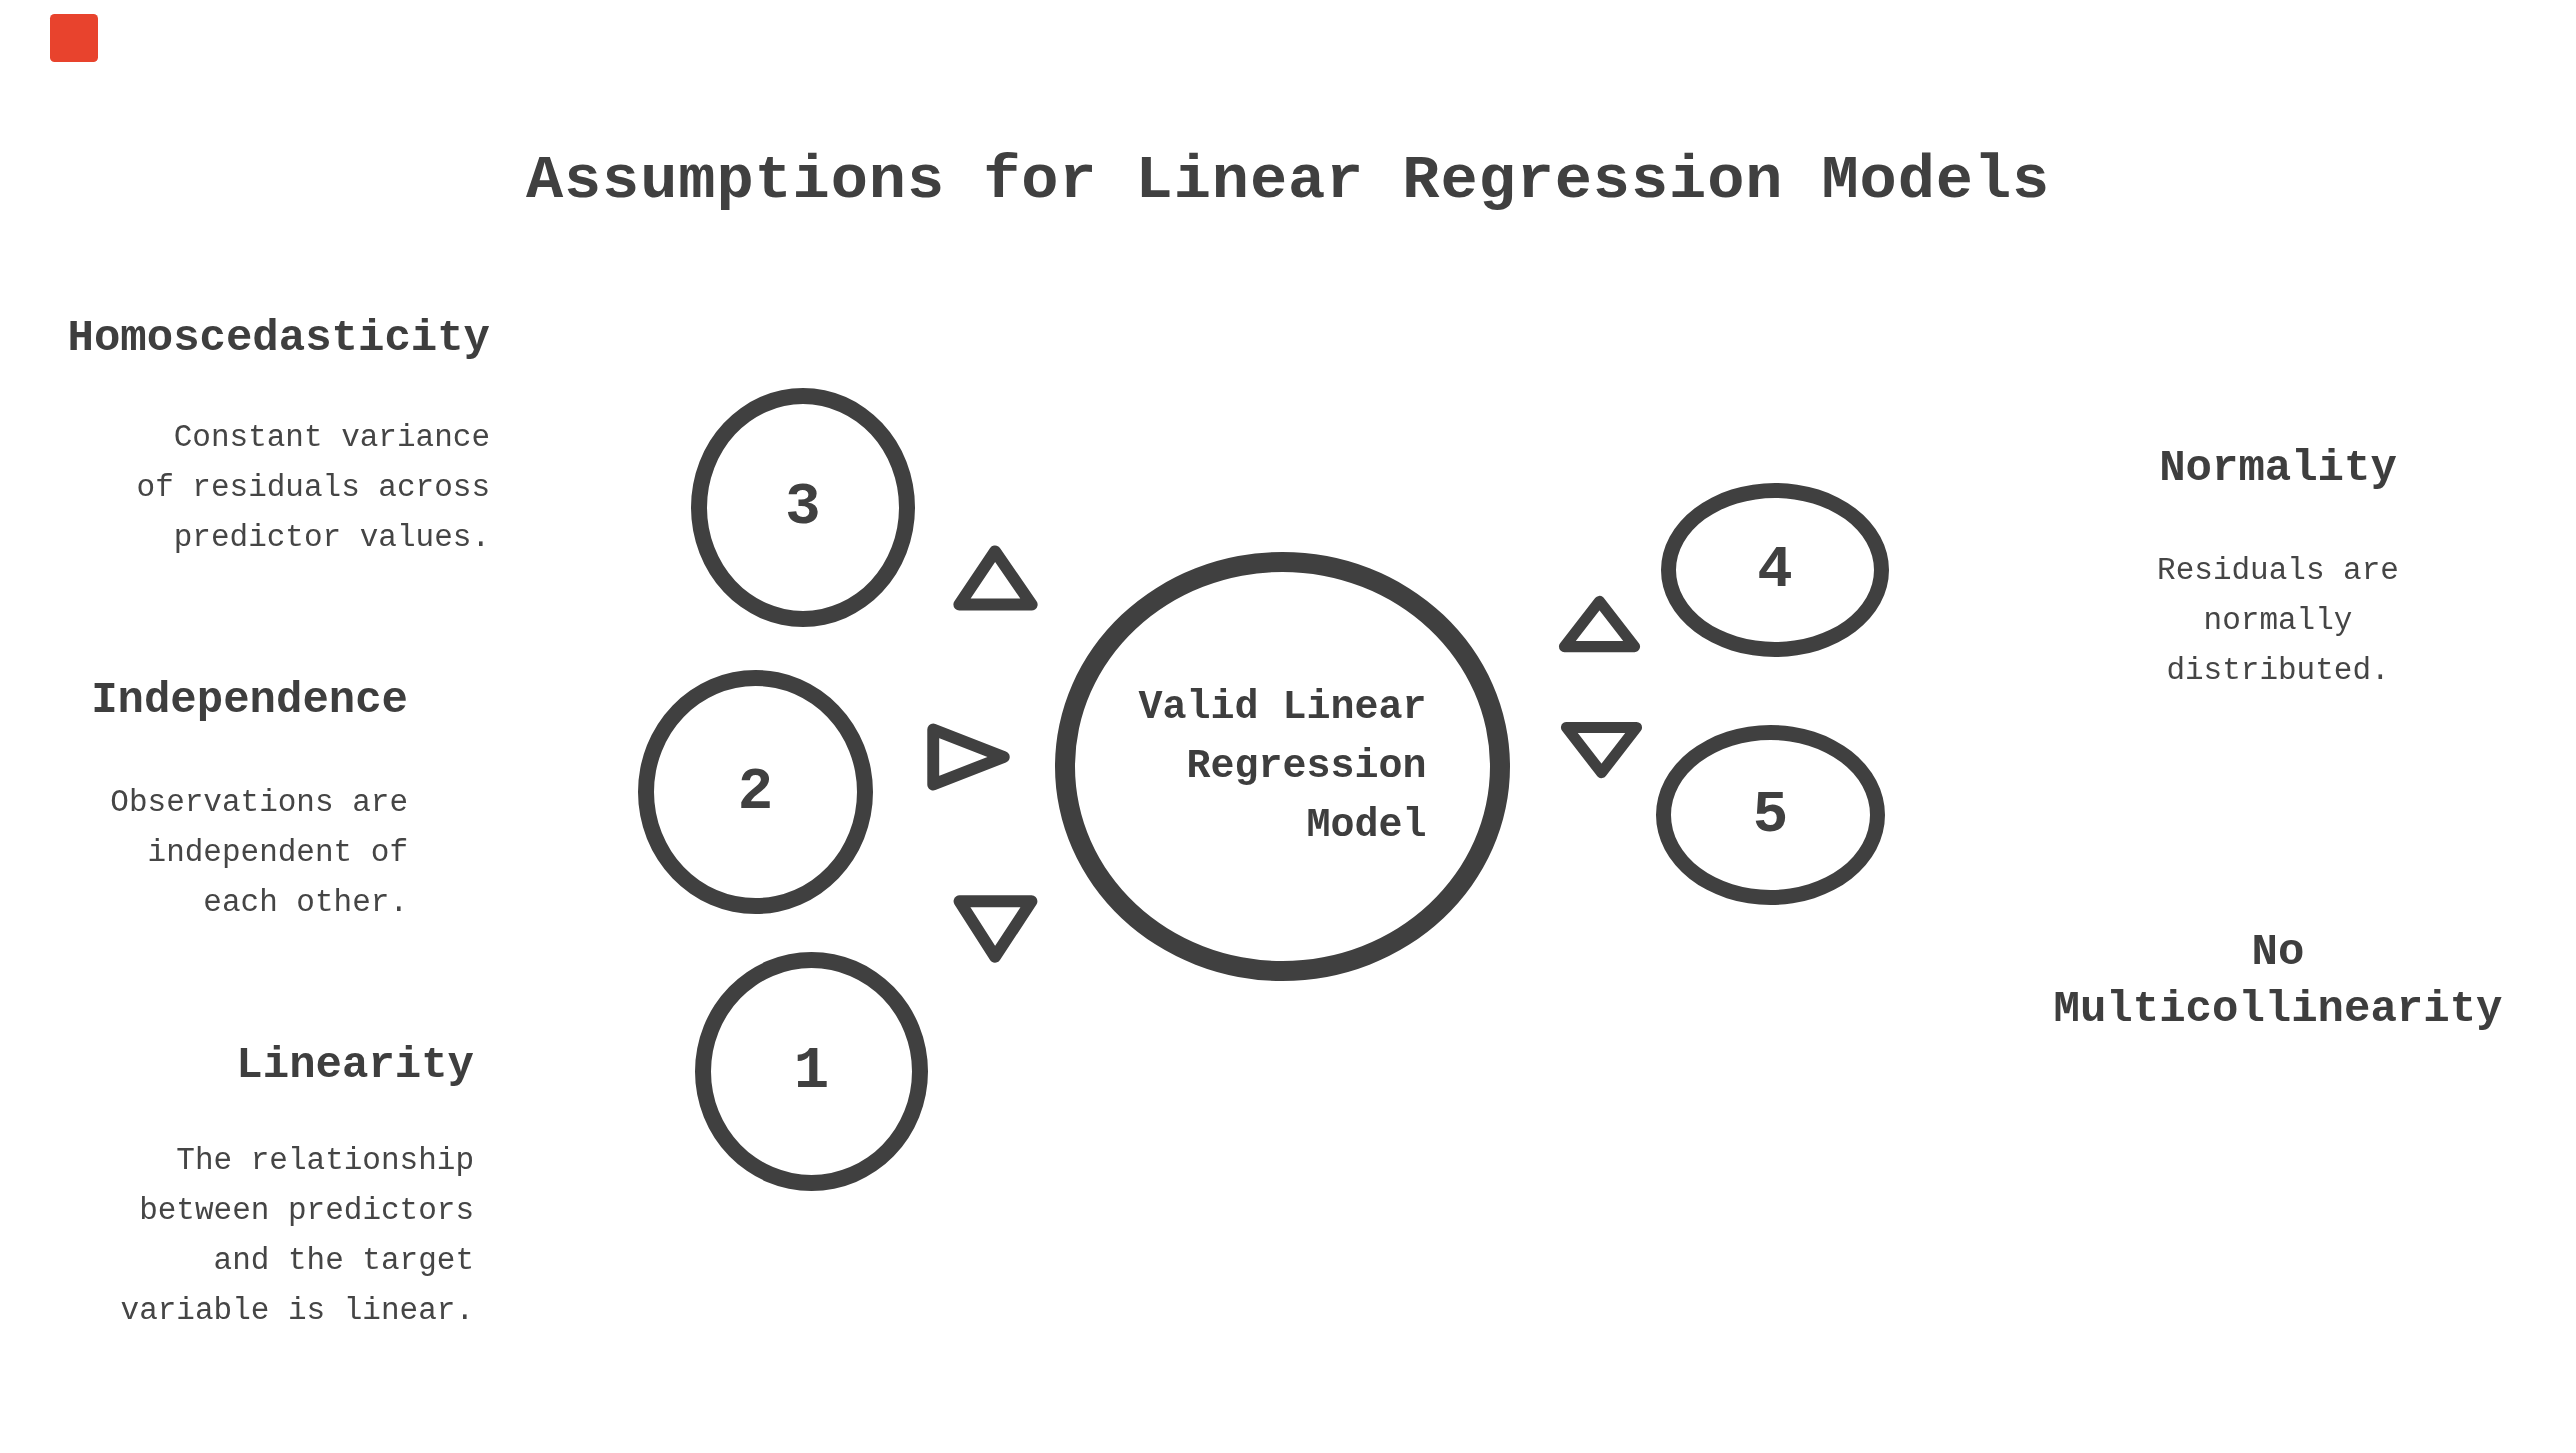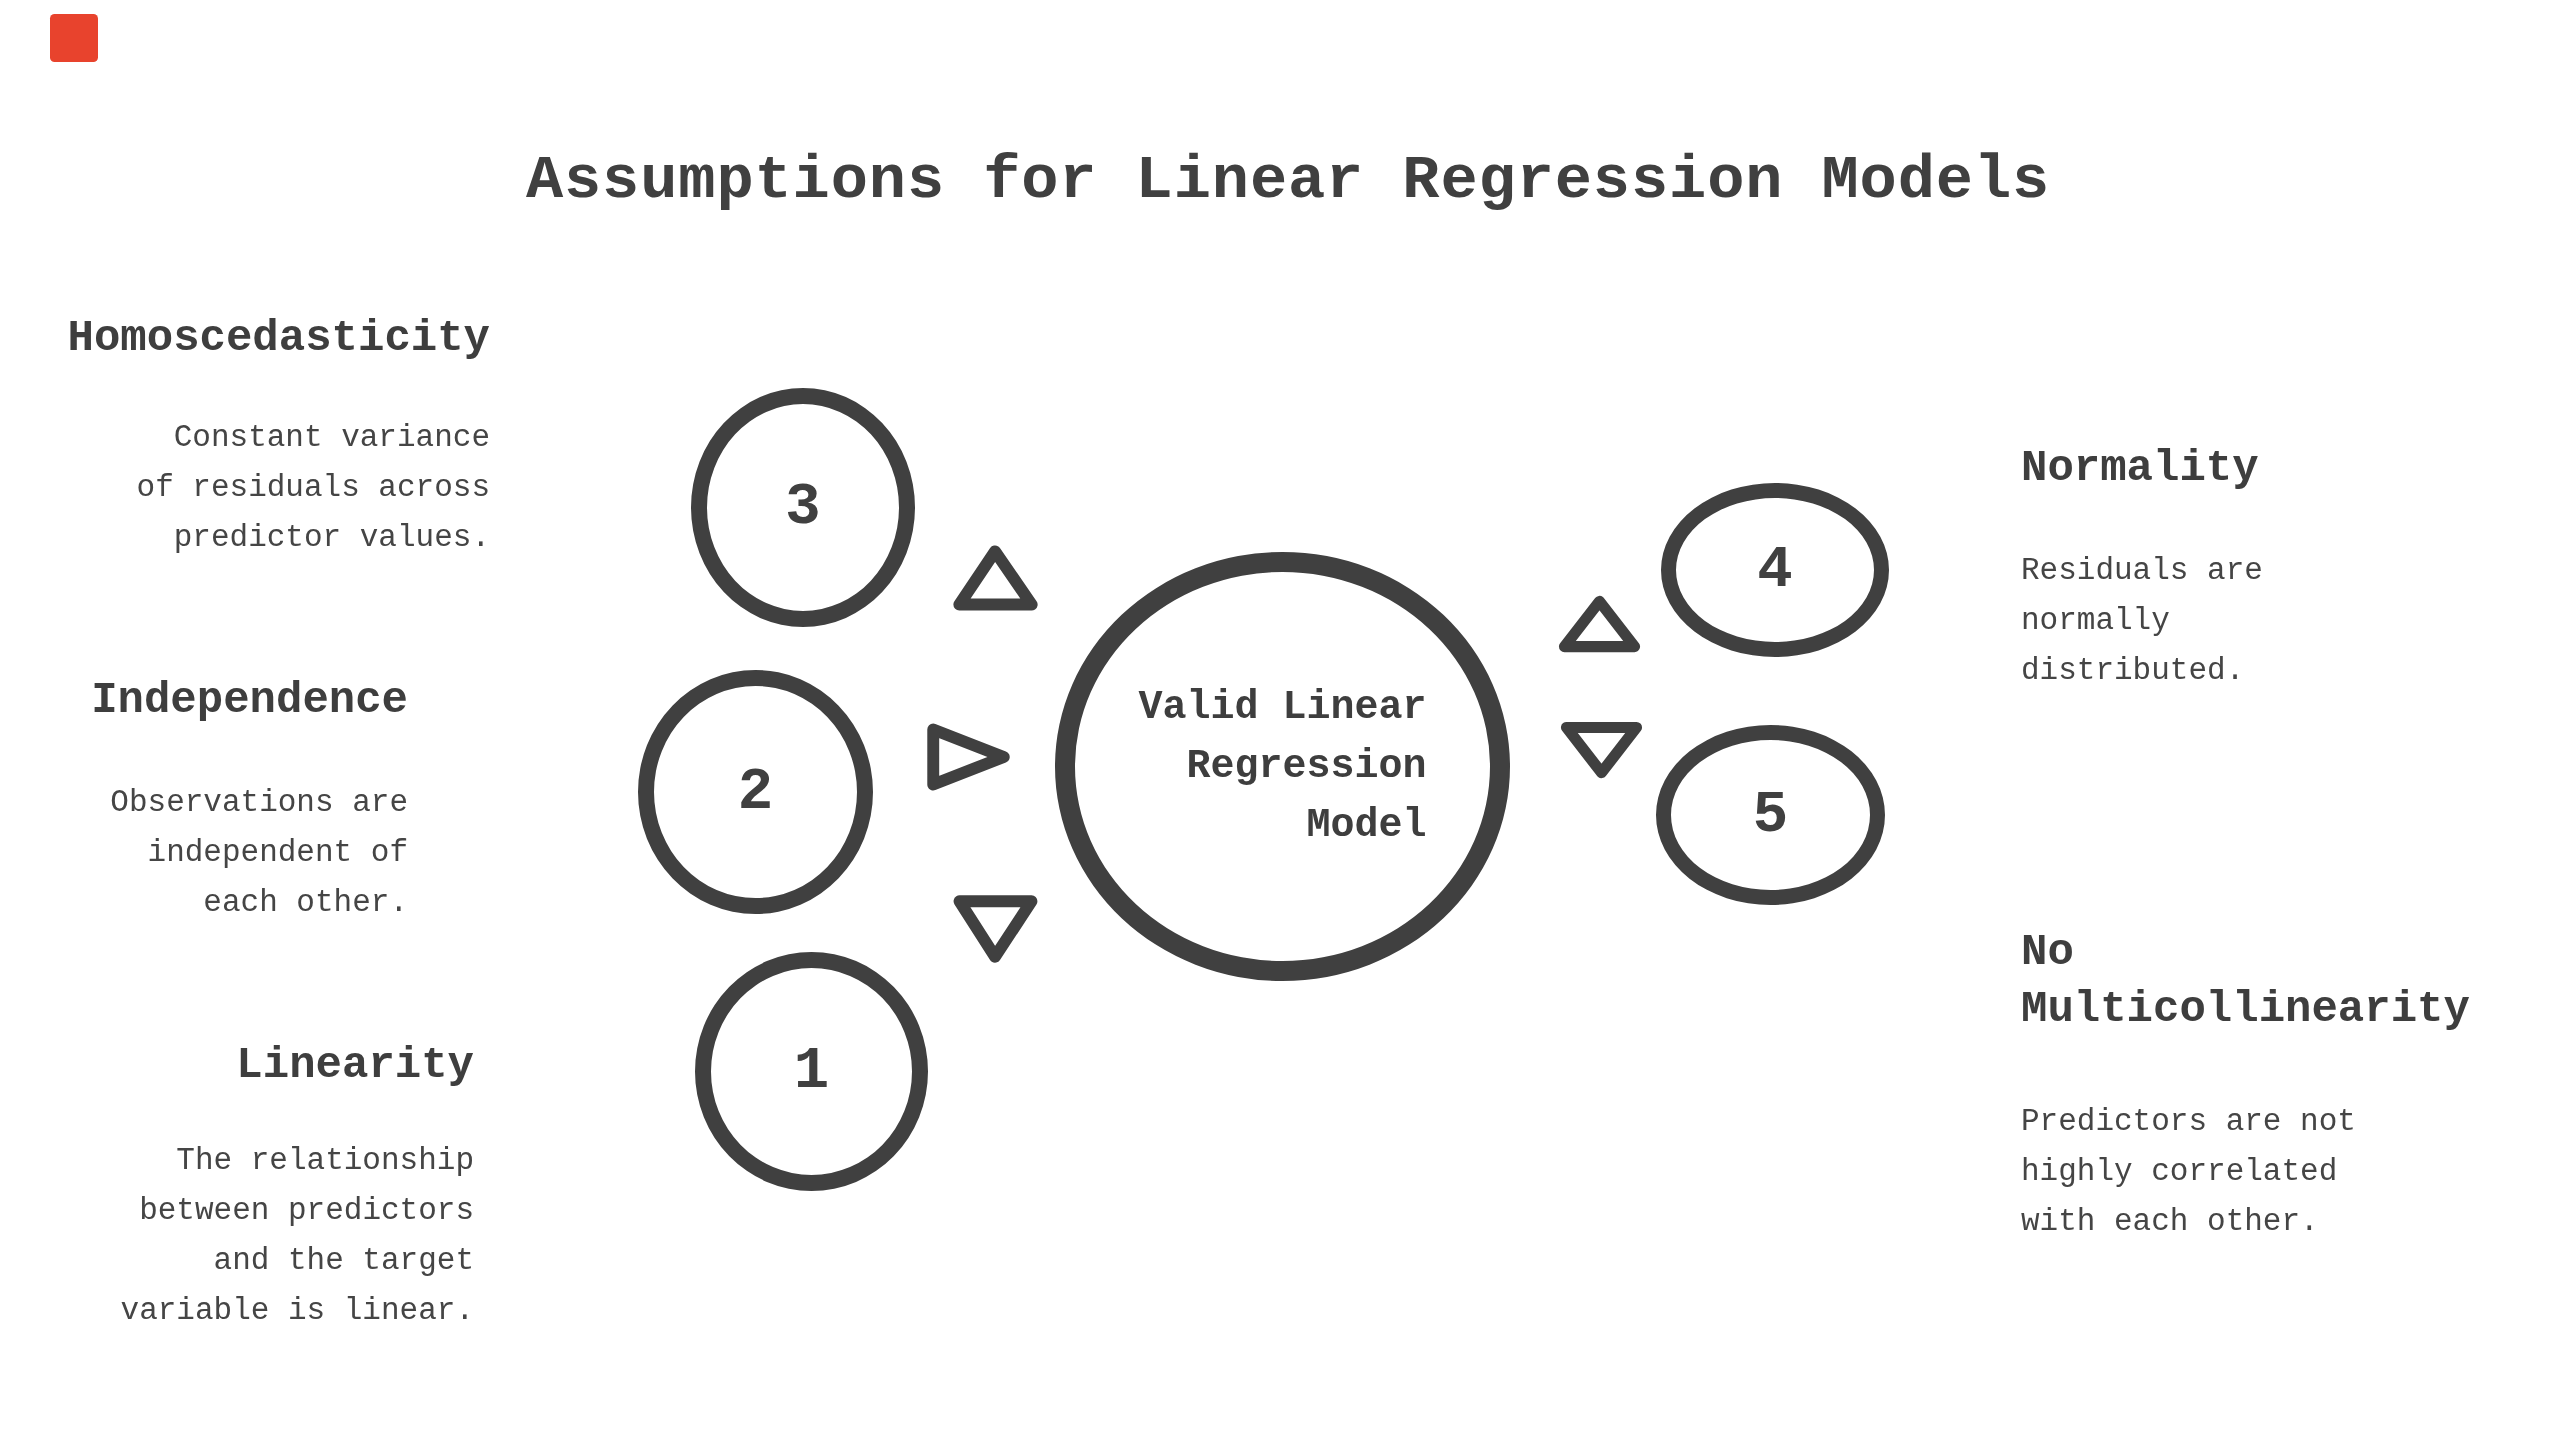--- a/index.html
+++ b/index.html
@@ -24,21 +24,21 @@
   .block{position:absolute;}
   .block h2{
     margin:0;font-size:44px;font-weight:bold;line-height:57px;
     color:#3e3e3e;white-space:pre-line;
   }
   .block p{
     margin:0;font-size:31px;line-height:50px;color:#454545;
     white-space:pre-line;
   }
   .align-right{text-align:right;}
-  .align-left{text-align:left;}
+  .align-left{text-align:center;}
   .num-circle{
     position:absolute;border:16.5px solid #404040;border-radius:50%;
     background:#ffffff;box-sizing:border-box;
     display:flex;align-items:center;justify-content:center;
   }
   .num-circle span{
     font-size:59px;font-weight:bold;color:#404040;line-height:1;
   }
   .center-circle{
     position:absolute;left:1055px;top:552px;width:455px;height:429px;
@@ -86,23 +86,20 @@
   <div class="block align-left" style="left:2021px;top:440px;width:514px;">
     <h2>Normality</h2>
     <p style="margin-top:49px;">Residuals are
 normally
 distributed.</p>
   </div>
 
   <div class="block align-left" style="left:2021px;top:924px;width:514px;">
     <h2>No
 Multicollinearity</h2>
-    <p style="margin-top:59px;">Predictors are not
-highly correlated
-with each other.</p>
   </div>
 
   <div class="num-circle" style="left:691px;top:388px;width:224px;height:239px;">
     <span>3</span>
   </div>
 
   <div class="num-circle" style="left:638px;top:670px;width:235px;height:244px;">
     <span>2</span>
   </div>
 

